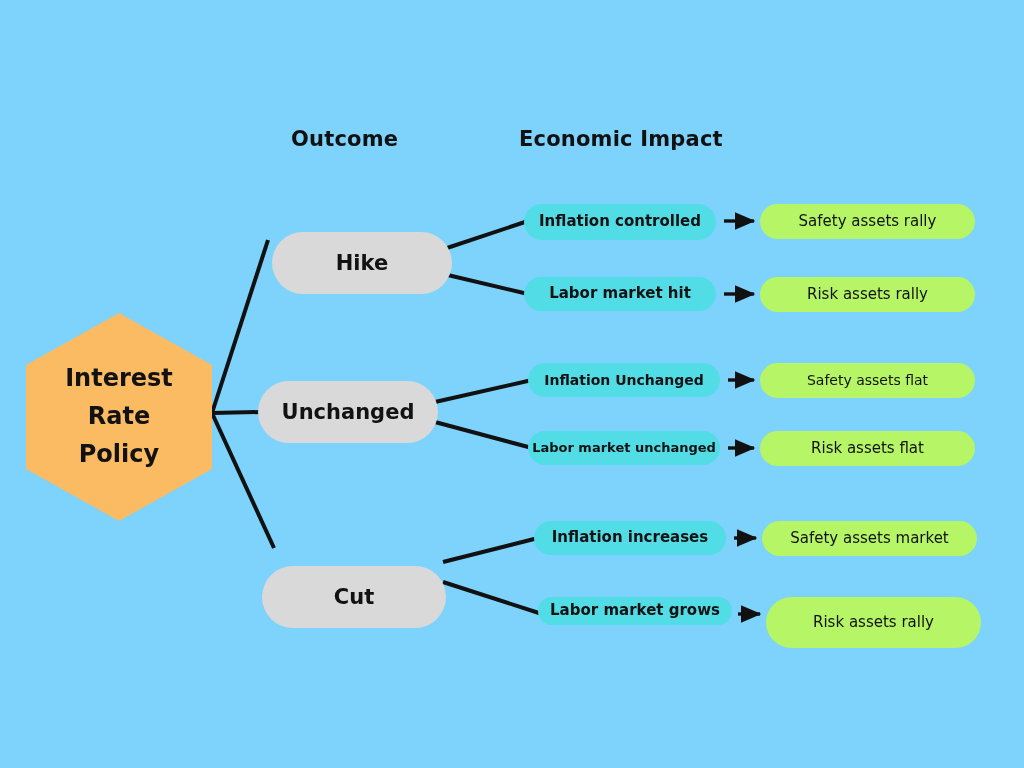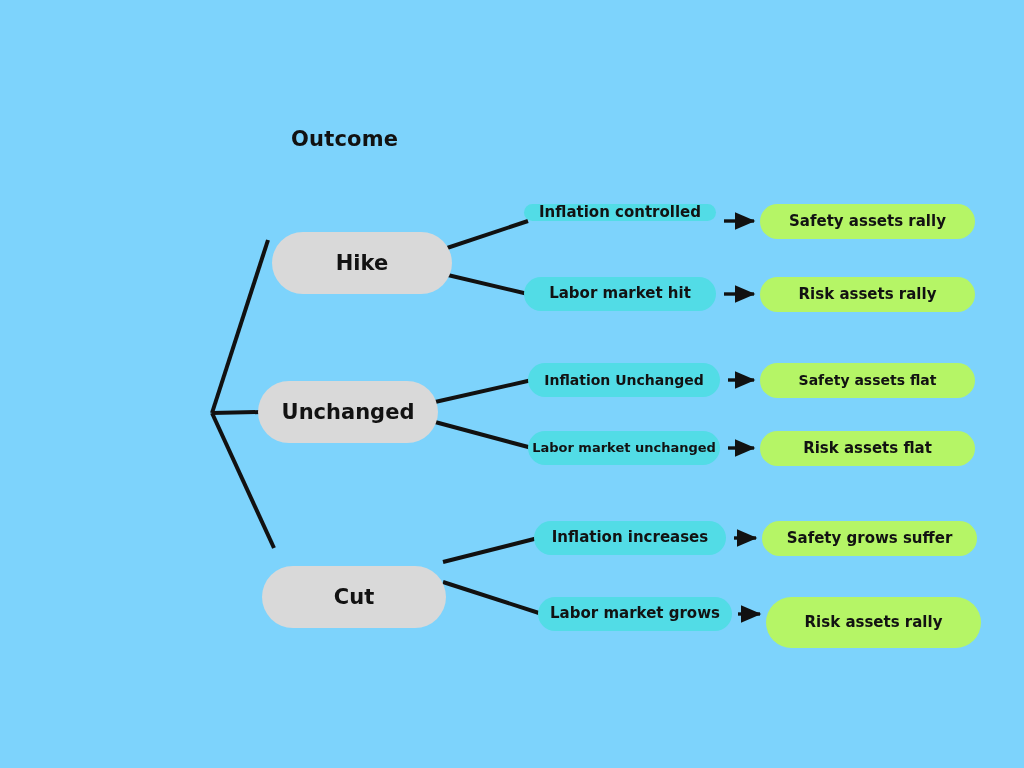--- a/index.html
+++ b/index.html
@@ -57,21 +57,21 @@
     font-weight: 600;
   }
   .impact {
     background: #52dce6;
     font-size: 15px;
     font-weight: 700;
   }
   .asset {
     background: #b5f566;
     font-size: 15px;
-    font-weight: 700;
+    font-weight: 400;
   }
   .root-hex {
     position: absolute;
     background: #fbbb63;
     clip-path: polygon(50% 0%, 100% 25%, 100% 75%, 50% 100%, 0% 75%, 0% 25%);
     display: flex;
     align-items: center;
     justify-content: center;
     flex-direction: column;
   }
@@ -110,67 +110,73 @@
         <line x1="724" y1="221" x2="754" y2="221" stroke="#111111" stroke-width="3.4" marker-end="url(#arrowhead)"></line>
         <line x1="724" y1="294" x2="754" y2="294" stroke="#111111" stroke-width="3.4" marker-end="url(#arrowhead)"></line>
         <line x1="728" y1="380" x2="754" y2="380" stroke="#111111" stroke-width="3.4" marker-end="url(#arrowhead)"></line>
         <line x1="728" y1="448" x2="754" y2="448" stroke="#111111" stroke-width="3.4" marker-end="url(#arrowhead)"></line>
         <line x1="734" y1="538" x2="756" y2="538" stroke="#111111" stroke-width="3.4" marker-end="url(#arrowhead)"></line>
         <line x1="738" y1="614" x2="760" y2="614" stroke="#111111" stroke-width="3.4" marker-end="url(#arrowhead)"></line>
       </g>
   </svg>
 
   <div class="col-header" style="left:291px; top:127px;">Outcome</div>
+  <div class="col-header" style="left:519px; top:127px;">Economic Impact</div>
 
+  <div class="root-hex" style="left:26px; top:313px; width:186px; height:208px;">
+    <div class="hex-label">Interest
+Rate
+Policy</div>
+  </div>
 
   <div id="outcome-layer">
       <div class="node pill outcome" style="left: 272px; top: 232px; width: 180px; height: 62px;">
         <span>Hike</span>
       </div>
       <div class="node pill outcome" style="left: 258px; top: 381px; width: 180px; height: 62px;">
         <span>Unchanged</span>
       </div>
       <div class="node pill outcome" style="left: 262px; top: 566px; width: 184px; height: 62px;">
         <span>Cut</span>
       </div>
     </div>
   <div id="economic-layer">
-      <div class="node pill impact" style="left: 524px; top: 204px; width: 192px; height: 17px; font-size: 15px;">
+      <div class="node pill impact" style="left: 524px; top: 204px; width: 192px; height: 36px; font-size: 15px;">
         <span>Inflation controlled</span>
       </div>
       <div class="node pill impact" style="left: 524px; top: 277px; width: 192px; height: 34px; font-size: 15px;">
         <span>Labor market hit</span>
       </div>
       <div class="node pill impact" style="left: 528px; top: 363px; width: 192px; height: 34px; font-size: 14px;">
         <span>Inflation Unchanged</span>
       </div>
       <div class="node pill impact" style="left: 528px; top: 431px; width: 192px; height: 34px; font-size: 13px;">
         <span>Labor market unchanged</span>
       </div>
       <div class="node pill impact" style="left: 534px; top: 521px; width: 192px; height: 34px; font-size: 15px;">
         <span>Inflation increases</span>
       </div>
-      <div class="node pill impact" style="left: 538px; top: 597px; width: 194px; height: 34px; font-size: 15px; text-align: right;">
+      <div class="node pill impact" style="left: 538px; top: 597px; width: 194px; height: 28px; font-size: 15px; text-align: right;">
         <span>Labor market grows</span>
       </div>
     </div>
   <div id="asset-layer">
       <div class="node pill asset" style="left: 760px; top: 204px; width: 215px; height: 35px; font-size: 15px;">
         <span>Safety assets rally</span>
       </div>
       <div class="node pill asset" style="left: 760px; top: 277px; width: 215px; height: 35px; font-size: 15px;">
         <span>Risk assets rally</span>
       </div>
       <div class="node pill asset" style="left: 760px; top: 363px; width: 215px; height: 35px; font-size: 14px;">
         <span>Safety assets flat</span>
       </div>
       <div class="node pill asset" style="left: 760px; top: 431px; width: 215px; height: 35px; font-size: 15px; text-align: right;">
         <span>Risk assets flat</span>
       </div>
       <div class="node pill asset" style="left: 762px; top: 521px; width: 215px; height: 35px; font-size: 15px;">
-        <span>Safety grows suffer</span>
+        <span>Safety assets market</span>
       </div>
       <div class="node pill asset" style="left: 766px; top: 597px; width: 215px; height: 51px; font-size: 15px;">
         <span>Risk assets rally</span>
       </div>
     </div>
 
 </div>
 
 </body></html>

